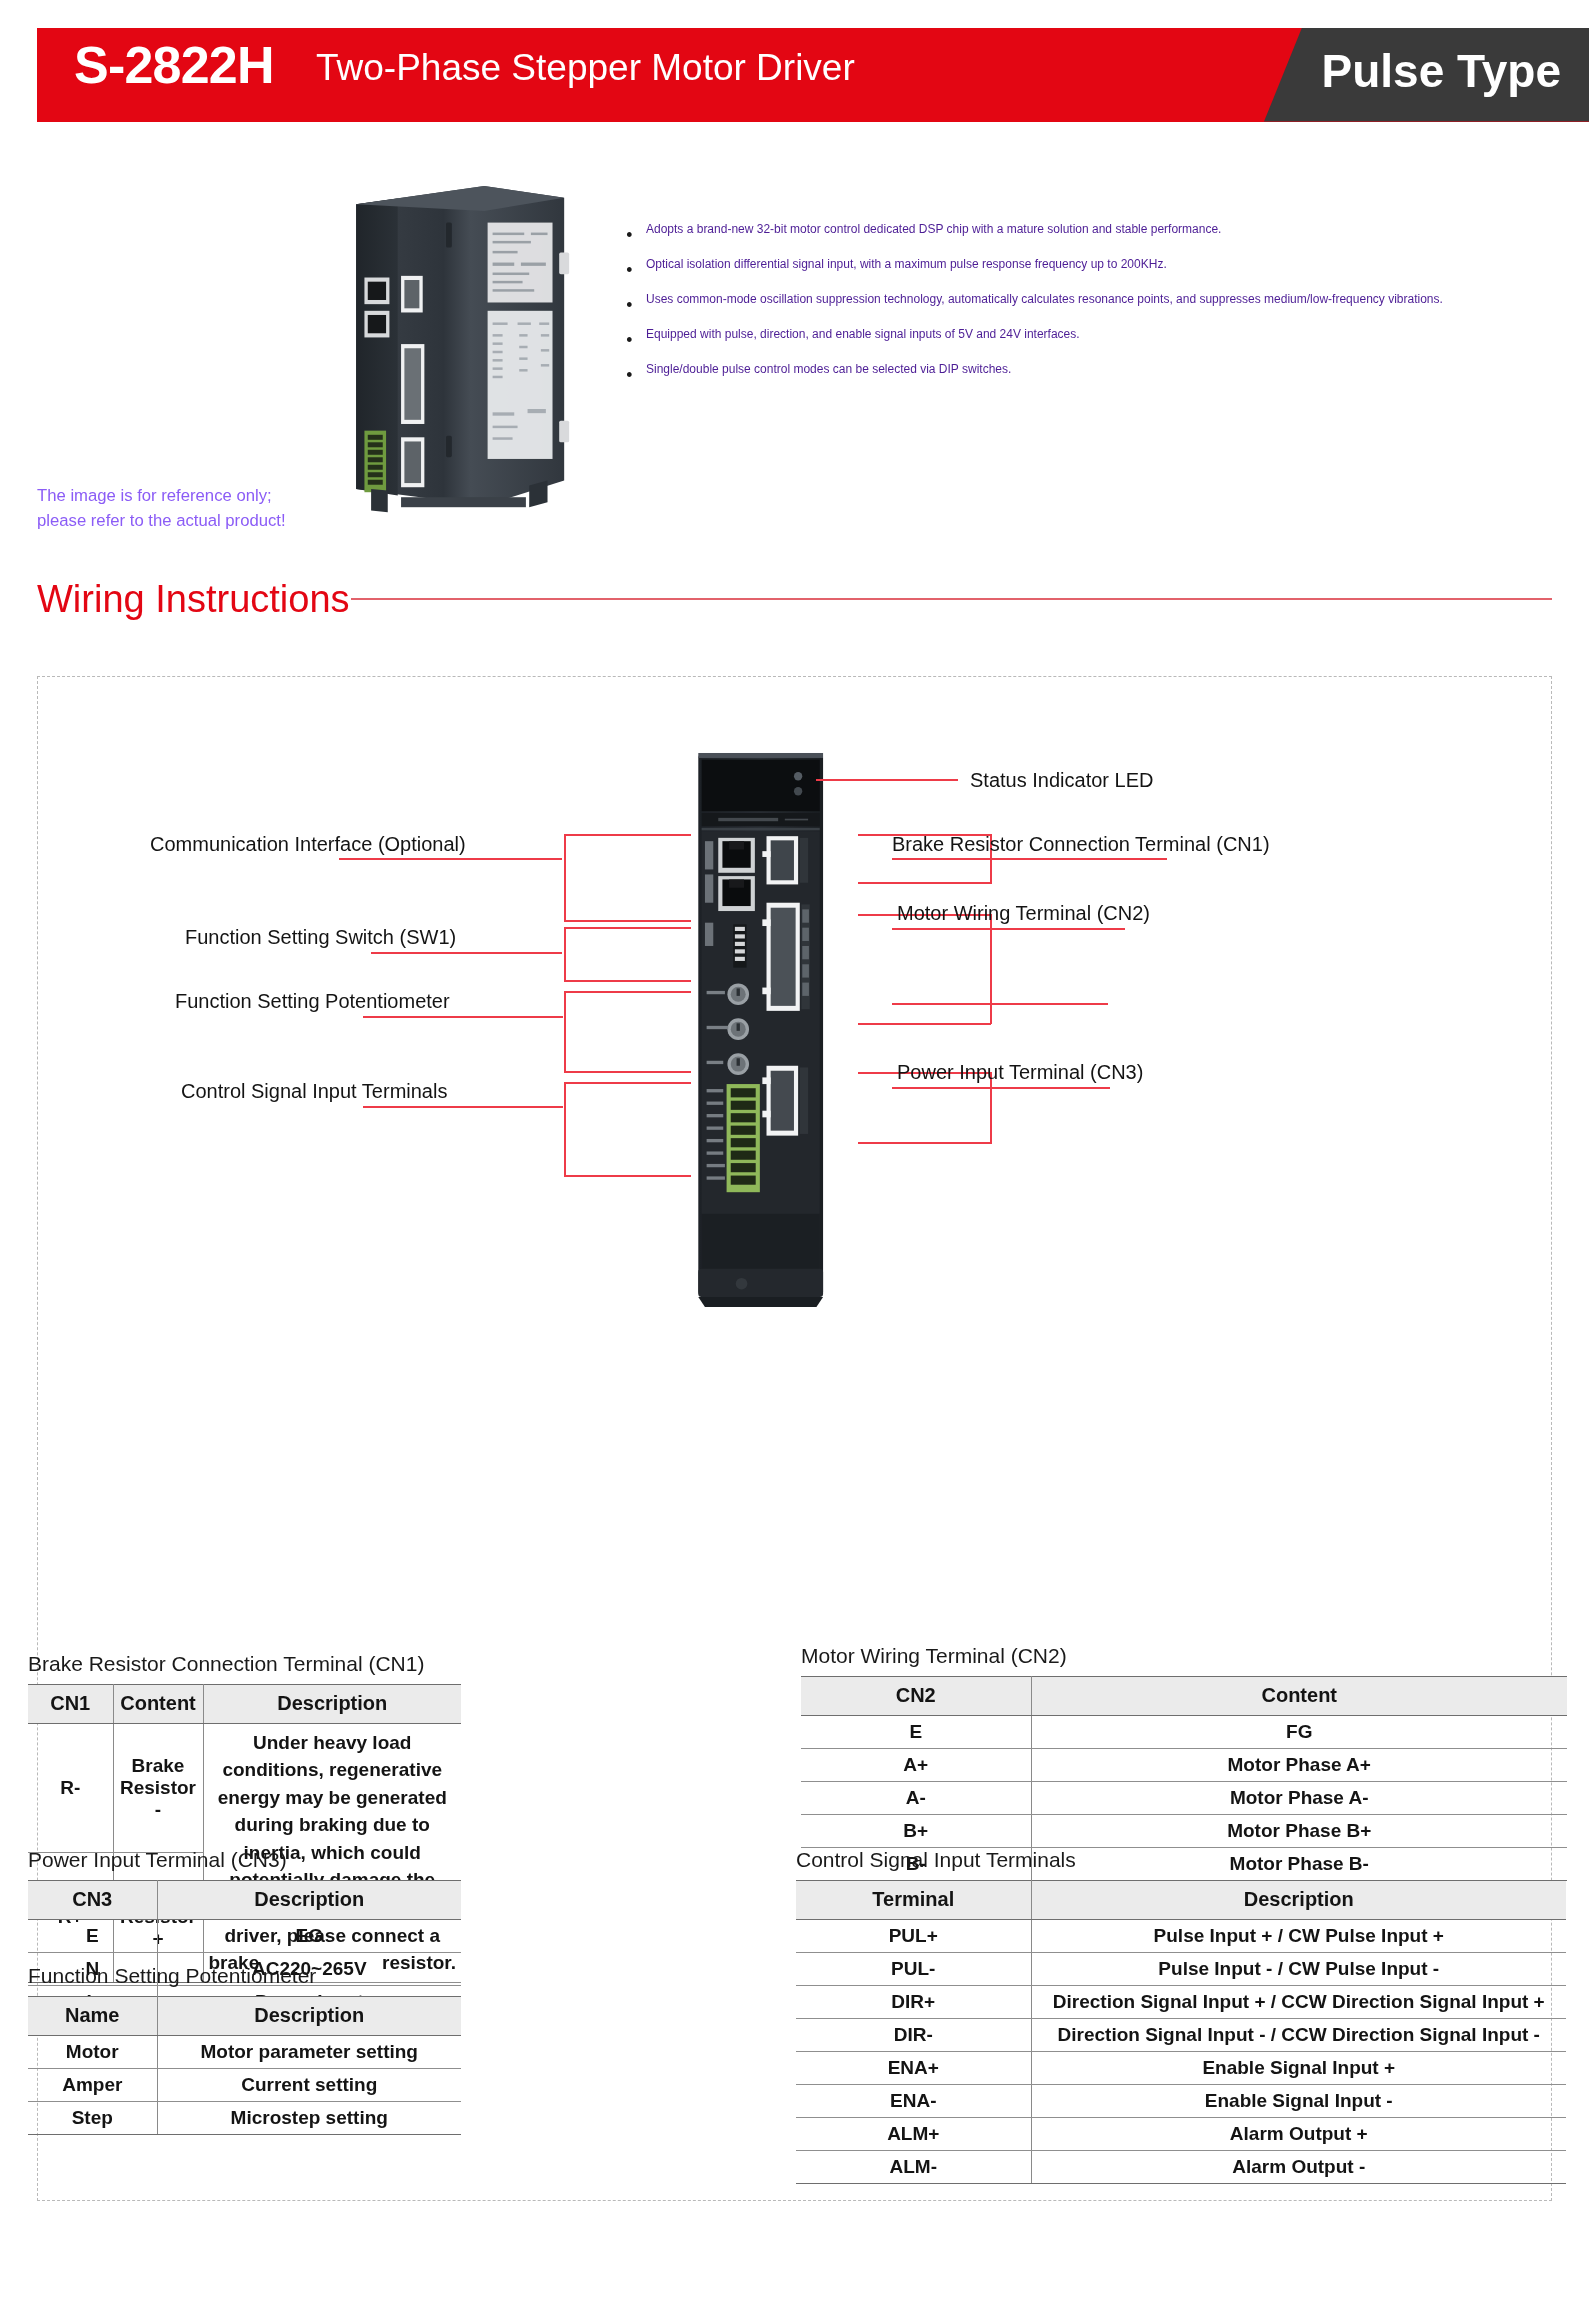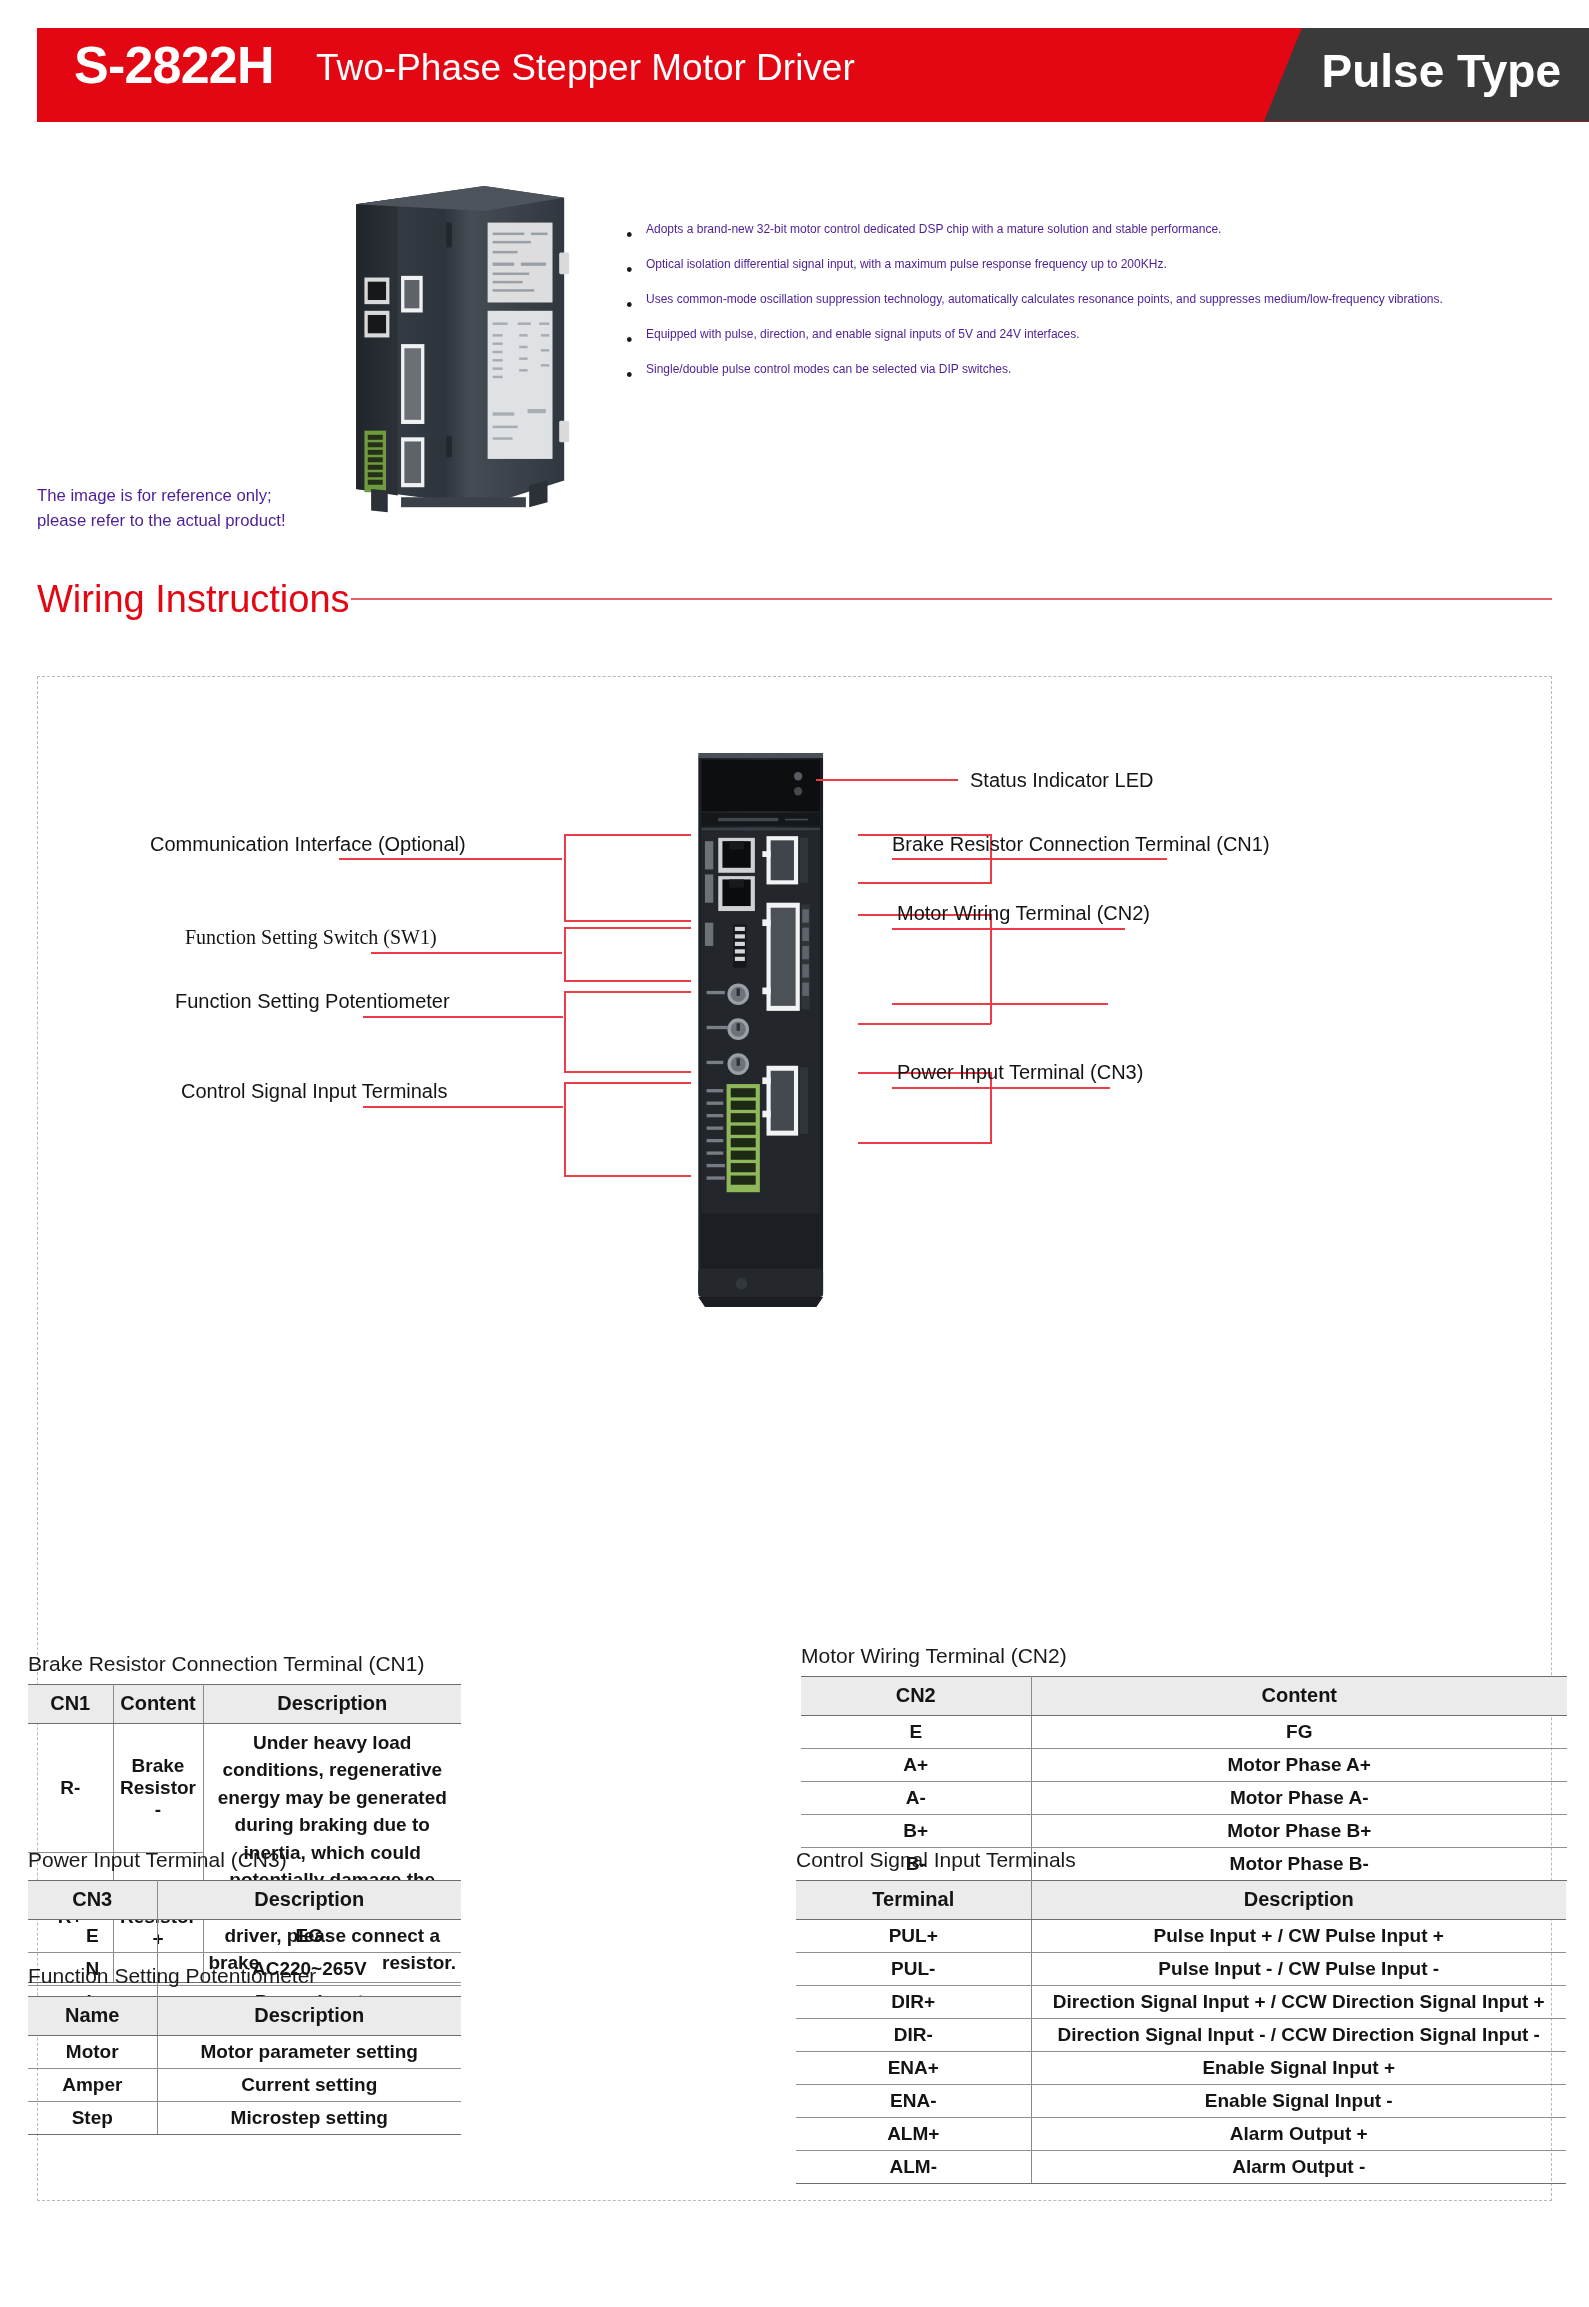--- a/index.html
+++ b/index.html
@@ -44,21 +44,21 @@
     line-height: 1;
   }
 
   
   .product-photo {
     position: absolute; left: 321px; top: 171px;
     width: 250px; height: 362px;
   }
   .photo-caption {
     position: absolute; left: 37px; top: 483px;
-    font-size: 16.7px; color: #4c1d95; line-height: 1.5;
+    font-size: 16.7px; color: #8b5cf6; line-height: 1.5;
   }
   .tags {
     position: absolute; left: 623px; top: 172px;
     display: flex; gap: 5px; align-items: flex-start;
   }
   .tag {
     border: 1.7px solid #e30613;
     border-radius: 2.5px;
     padding: 1.7px 5.8px 3.3px 5.8px;
     font-size: 18.3px; color: #111; line-height: 1.2;
@@ -433,21 +433,21 @@
       <div class="lead lead-h" style="left:526px; top:157px; width:127px;"></div>
       <div class="lead lead-v" style="left:526px; top:157px; height:88px;"></div>
       <div class="lead lead-h" style="left:526px; top:243px; width:127px;"></div>
       <div class="lead lead-h" style="left:301px; top:181px; width:223px;"></div>
       <div class="callout-label" style="left:112px; top:157px;">Communication Interface (Optional)</div>
 
       <div class="lead lead-h" style="left:526px; top:250px; width:127px;"></div>
       <div class="lead lead-v" style="left:526px; top:250px; height:55px;"></div>
       <div class="lead lead-h" style="left:526px; top:303px; width:127px;"></div>
       <div class="lead lead-h" style="left:333px; top:275px; width:191px;"></div>
-      <div class="callout-label" style="left:147px; top:250px;font-family:Liberation Serif, serif;">Function Setting Switch (SW1)</div>
+      <div class="callout-label" style="left:147px; top:250px;">Function Setting Switch (SW1)</div>
 
       <div class="lead lead-h" style="left:526px; top:314px; width:127px;"></div>
       <div class="lead lead-v" style="left:526px; top:314px; height:82px;"></div>
       <div class="lead lead-h" style="left:526px; top:394px; width:127px;"></div>
       <div class="lead lead-h" style="left:325px; top:339px; width:200px;"></div>
       <div class="callout-label" style="left:137px; top:314px;">Function Setting Potentiometer</div>
 
       <div class="lead lead-h" style="left:526px; top:405px; width:127px;"></div>
       <div class="lead lead-v" style="left:526px; top:405px; height:95px;"></div>
       <div class="lead lead-h" style="left:526px; top:498px; width:127px;"></div>

